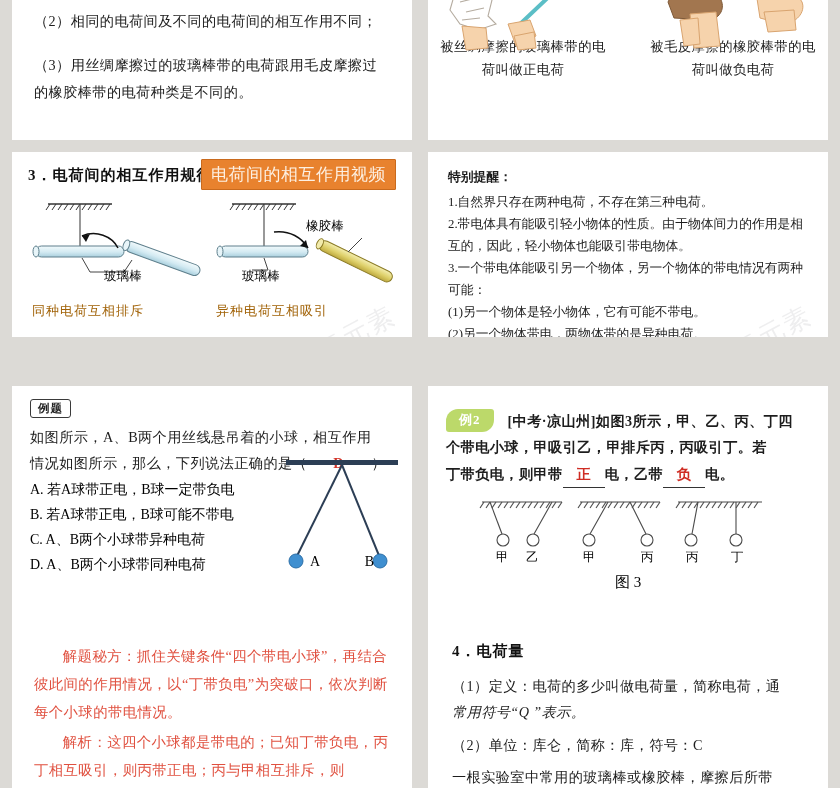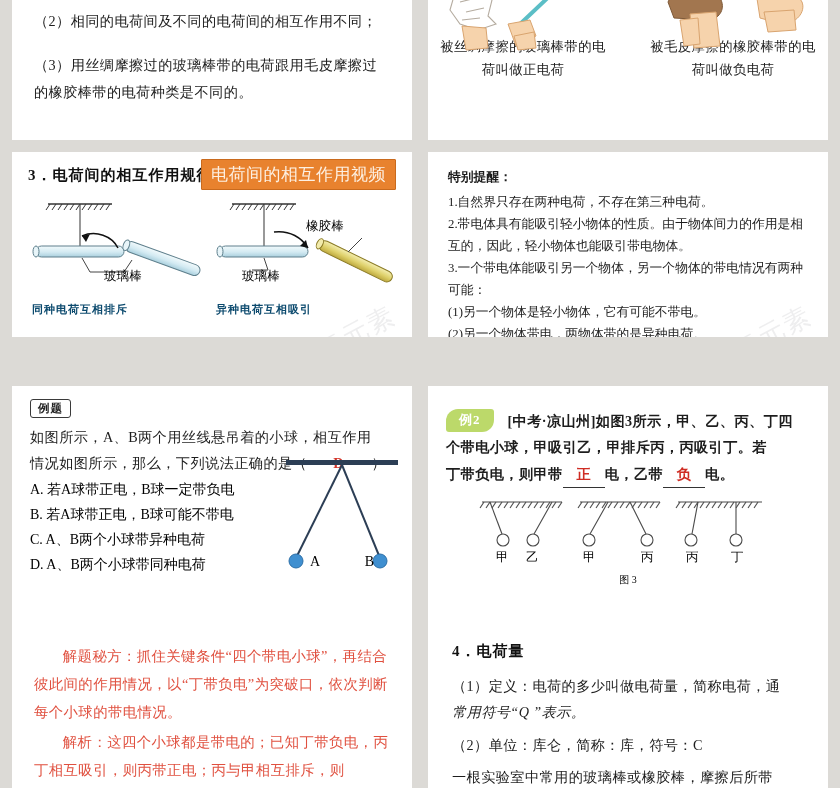--- a/index.html
+++ b/index.html
@@ -84,21 +84,21 @@
     right: 16px; top: 7px;
     background: #e8822e;
     border: 1px solid #c96a1d;
     color: #fdf0e2;
     font-size: 17px;
     padding: 3px 9px;
     letter-spacing: 0.5px;
     border-radius: 1px;
   }
   .repel-label {
-    color: #0c4a6e; font-weight: bold; font-size: 11px;
+    color: #a16207; font-weight: normal; font-size: 13px;
     letter-spacing: 1px;
   }
 
   
   .badge-ex {
     display: inline-block;
     border: 1.4px solid #3a3a3a;
     border-radius: 3px;
     padding: 1px 7px;
     font-size: 11.5px;
@@ -124,21 +124,21 @@
     vertical-align: 2px;
   }
   .blank {
     display: inline-block;
     min-width: 42px;
     border-bottom: 1.4px solid #333;
     text-align: center;
     color: #cf2c23;
     font-weight: bold;
   }
-  .fig-cap { text-align: center; font-size: 10px; margin-top: 2px; }
+  .fig-cap { text-align: center; font-size: 15px; margin-top: 2px; }
 
   
   .s7 { padding: 22px 22px 0 22px; }
   .s7 p {
     margin: 0 0 2px 0;
     color: #e0503f;
     font-size: 14.4px;
     line-height: 1.95;
     letter-spacing: 0.4px;
     text-indent: 2em;

